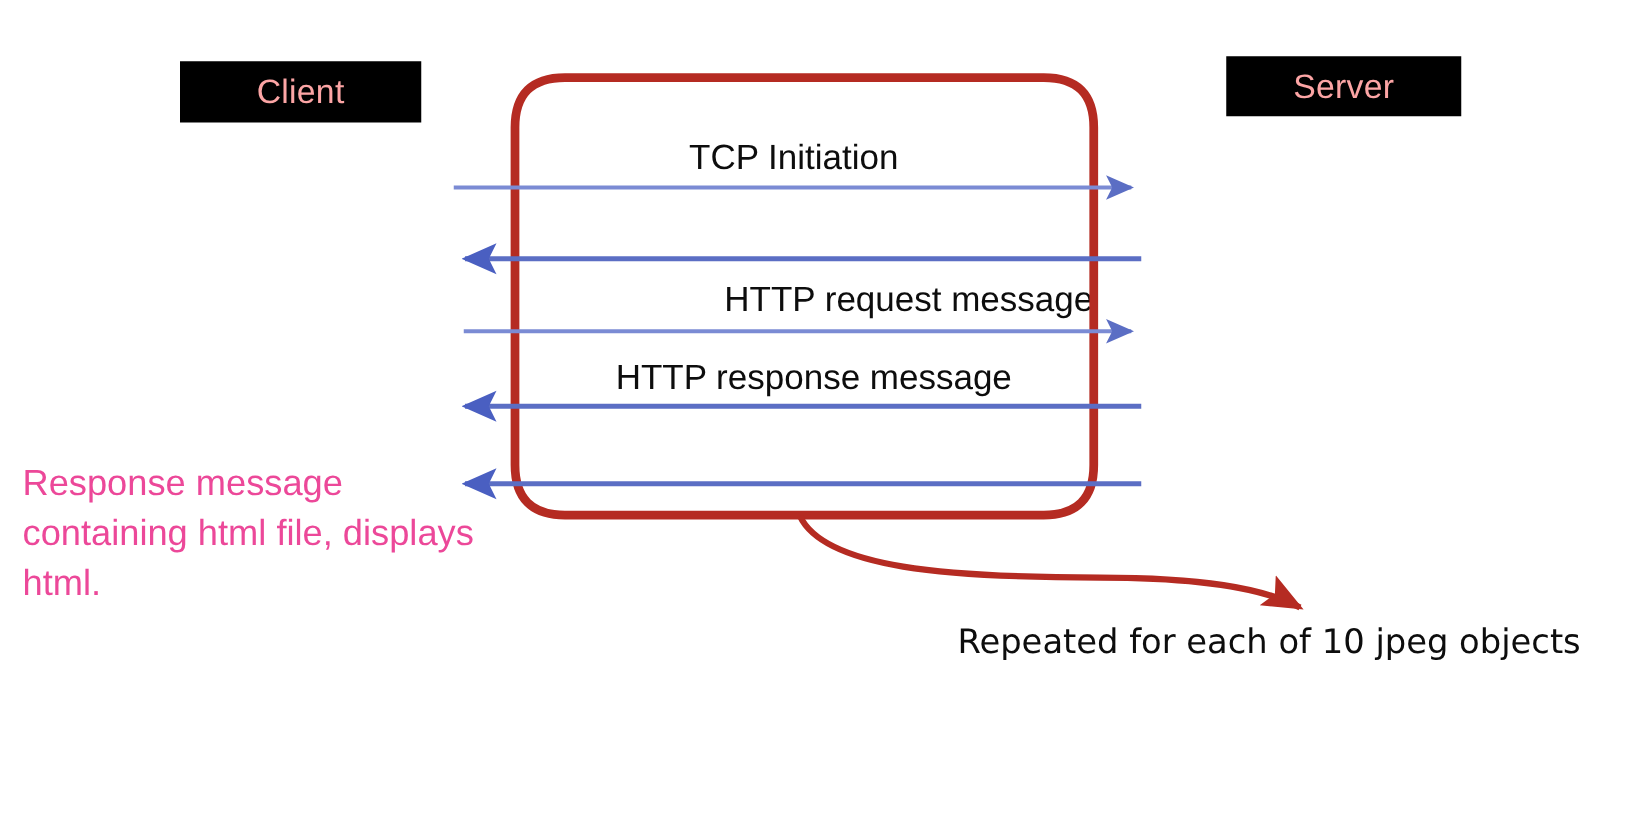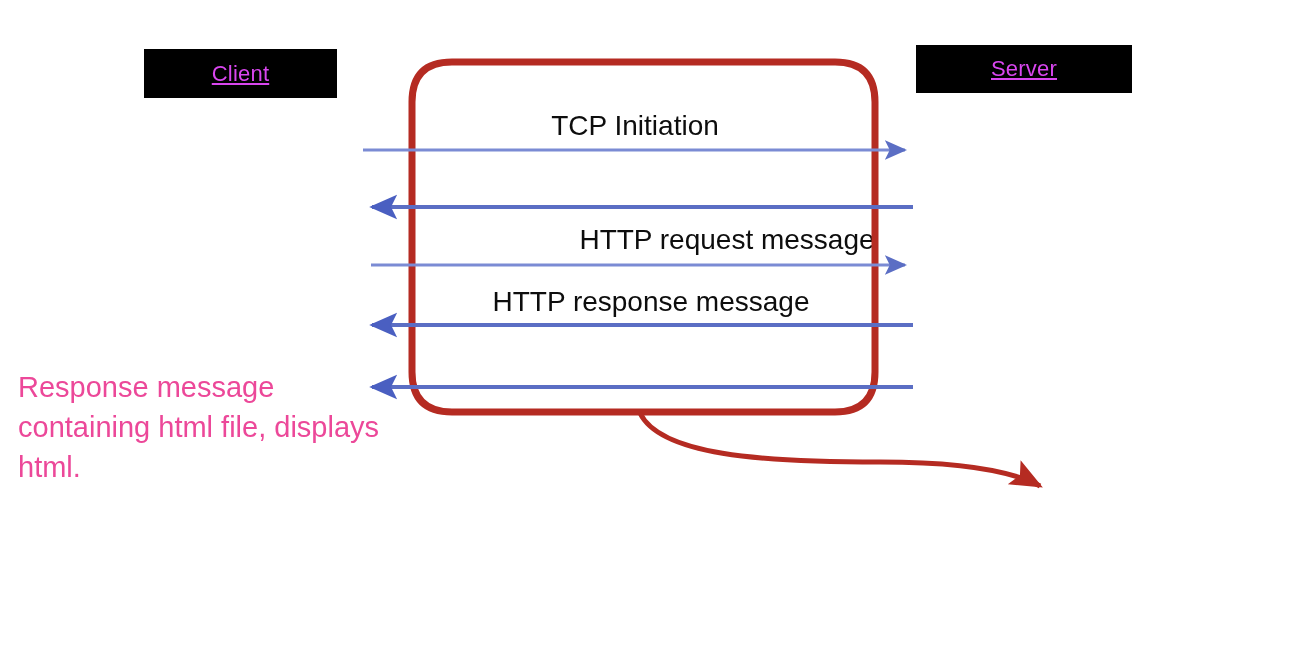--- a/index.html
+++ b/index.html
@@ -17,32 +17,31 @@
     width: 1314px;
     height: 654px;
     background: #ffffff;
     overflow: hidden;
   }
   .abs { position: absolute; }
 
   
   .endpoint-box {
     background: #000000;
-    color: #d946ef;
+    color: #fca5a5;
     display: flex;
     align-items: center;
     justify-content: center;
-    font-size: 22px;
+    font-size: 27px;
     font-weight: 400;
     letter-spacing: 0.2px;
     line-height: 1;
-    text-decoration: underline;
   }
   #client-box { left: 144px; top: 49px; width: 193px; height: 49px; }
-  #server-box { left: 916px; top: 45px; width: 216px; height: 48px; }
+  #server-box { left: 981px; top: 45px; width: 188px; height: 48px; }
 
   
   .msg-label {
     color: #0d0d0d;
     font-size: 28px;
     line-height: 1;
     white-space: nowrap;
     text-align: left;
     transform: translateX(-50%);
   }
@@ -89,20 +88,21 @@
   <div class="abs msg-label" style="left:679px; top:226px;margin-left:48px;">HTTP request message</div>
 
   <div class="abs msg-label" style="left:651px; top:288px;">HTTP response message</div>
 
 
   <div class="abs note" id="note-response">Response message
 containing html file, displays
 html.</div>
 
 
+  <div class="abs caption-repeat">Repeated for each of 10 jpeg objects</div>
 
   <svg id="overlay" class="abs" viewBox="0 0 1314 654">
     <defs>
       <marker id="head-right" viewBox="0 0 10 10" refX="9" refY="5" markerWidth="7" markerHeight="7" orient="auto-start-reverse">
         <path d="M 0 0.6 L 10 5 L 0 9.4 L 2.2 5 Z" fill="#5b6ec4"></path>
       </marker>
       <marker id="head-left" viewBox="0 0 10 10" refX="9" refY="5" markerWidth="7" markerHeight="7" orient="auto-start-reverse">
         <path d="M 0 0.6 L 10 5 L 0 9.4 L 2.2 5 Z" fill="#4a5fc1"></path>
       </marker>
       <marker id="head-red" viewBox="0 0 10 10" refX="9" refY="5" markerWidth="6.5" markerHeight="6.5" orient="auto-start-reverse">

